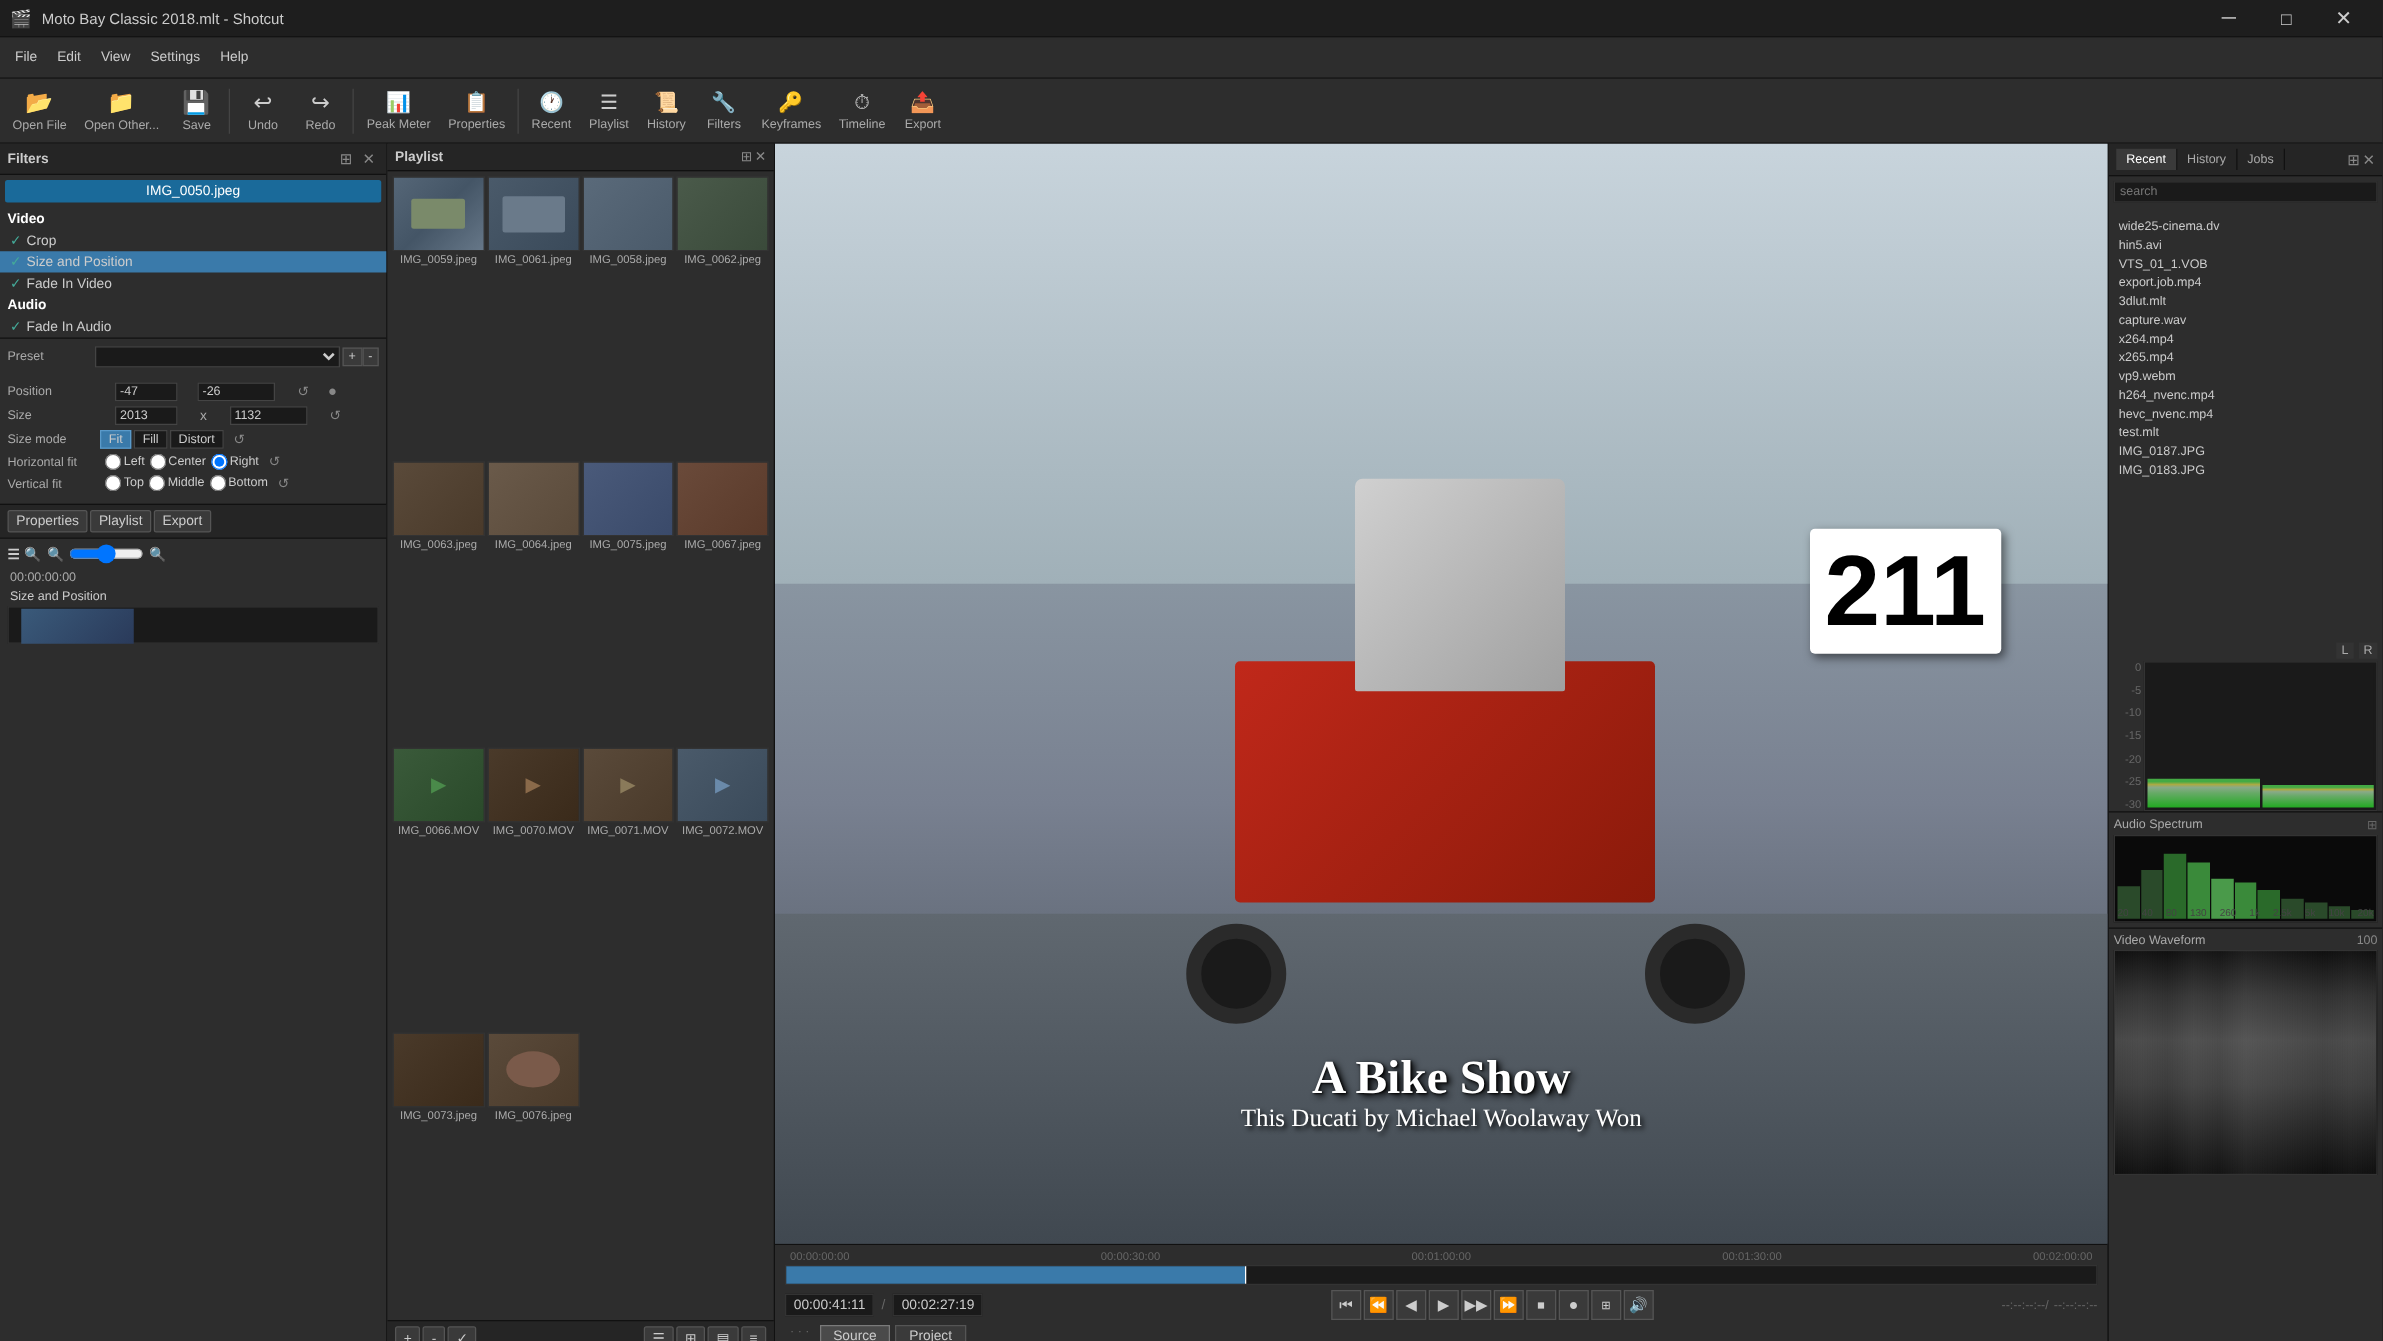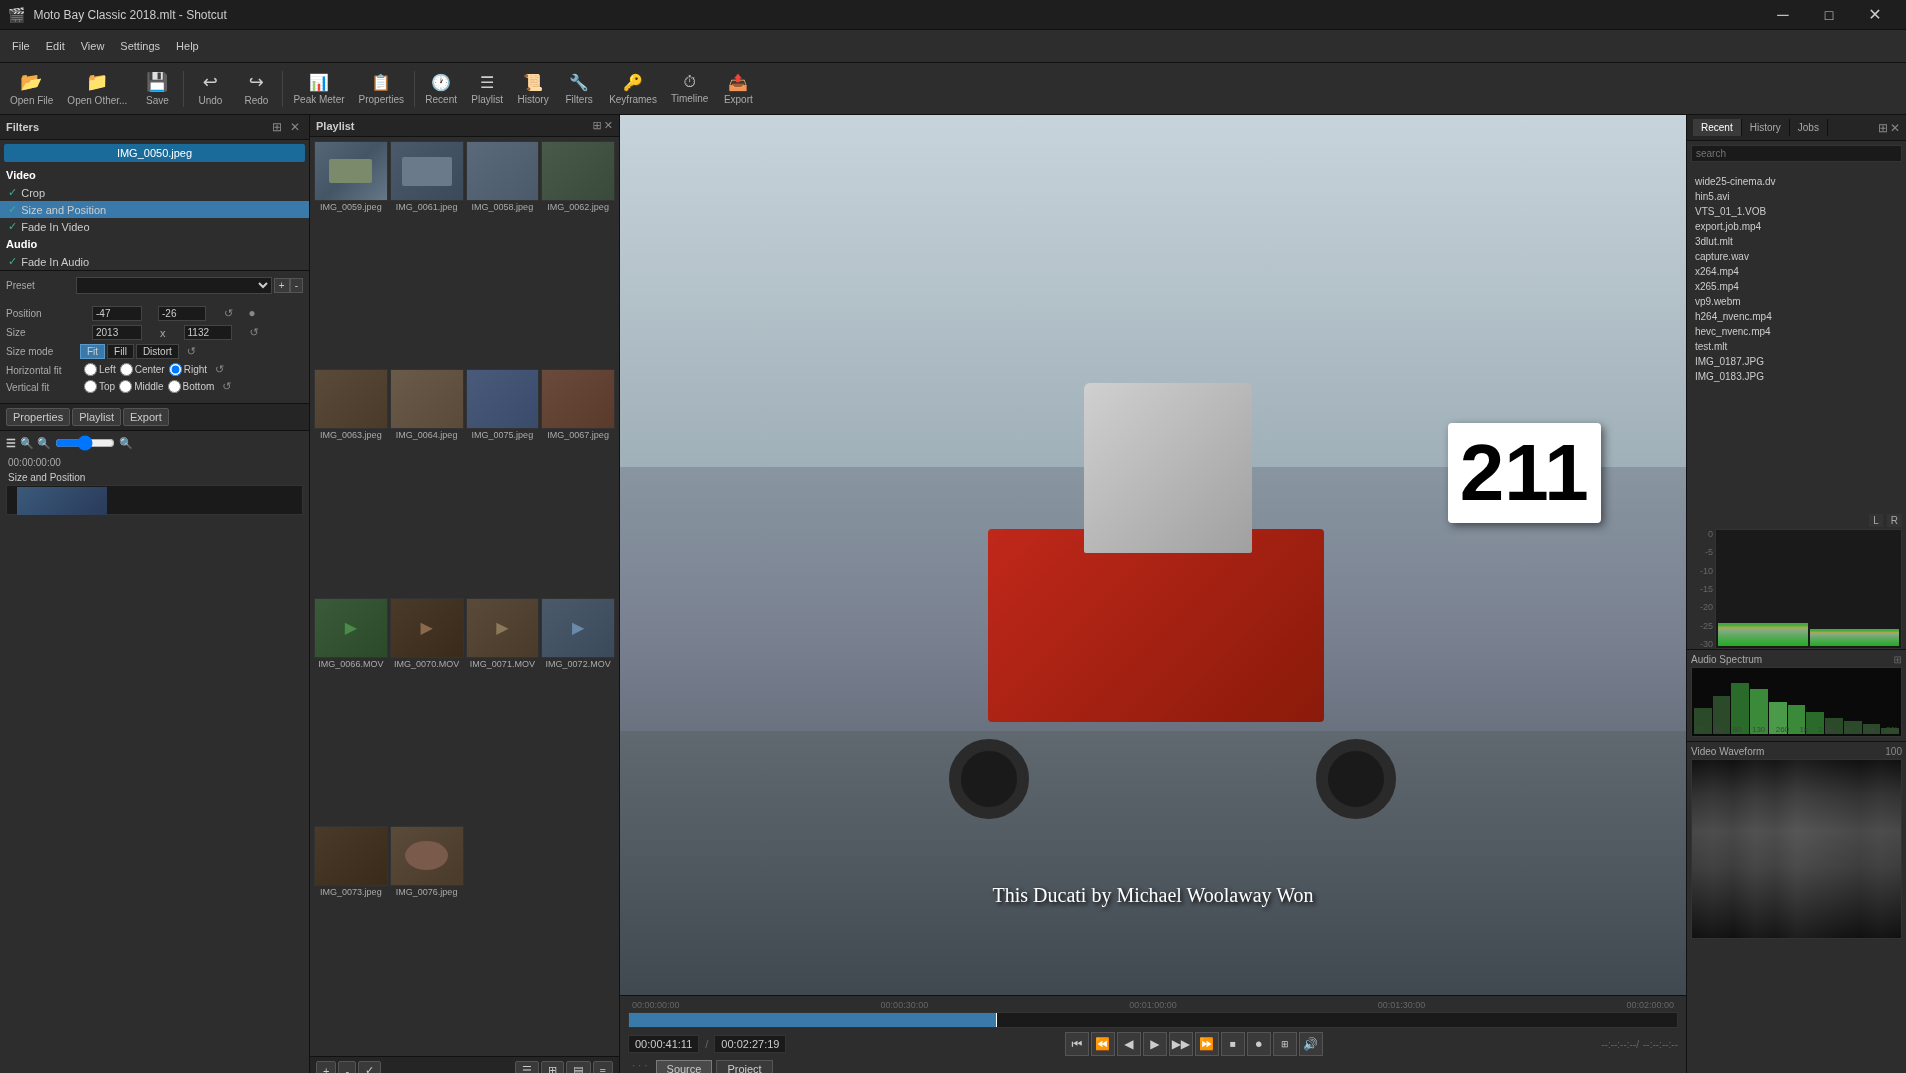--- a/index.html
+++ b/index.html
@@ -32,21 +32,21 @@
     .filter-file { background: #1a6a9a; color: #fff; text-align: center; padding: 3px; margin: 4px; border-radius: 2px; font-size: 11px; }
     
     .filter-section-title { color: #fff; padding: 3px 6px; font-weight: bold; font-size: 11px; }
     .filter-item { display: flex; align-items: center; padding: 2px 8px; cursor: pointer; }
     .filter-item .check { color: #4a9; margin-right: 4px; font-size: 11px; }
     .filter-item .name { color: #ccc; font-size: 11px; }
     .filter-item.selected { background: #3a7aaa; }
     .filter-control-row { display: flex; align-items: center; margin-bottom: 4px; gap: 16px; }
     .filter-control-row label { color: #aaa; font-size: 10px; width: 70px; }
     .filter-control-row .val { background: #1a1a1a; border: 1px solid #444; color: #ccc; font-size: 10px; padding: 1px 3px; width: 50px; }
-    .filter-control-row .val2 { background: #1a1a1a; border: 1px solid #444; color: #ccc; font-size: 10px; padding: 1px 3px; width: 48px; }
+    .filter-control-row .val2 { background: #1a1a1a; border: 1px solid #444; color: #ccc; font-size: 10px; padding: 1px 3px; width: 62px; }
     .preset-row { display: flex; align-items: center; margin-bottom: 12px; }
     .preset-row label { color: #aaa; font-size: 10px; width: 70px; }
     .preset-sel { background: #1a1a1a; border: 1px solid #444; color: #ccc; font-size: 10px; padding: 1px; flex: 1; }
 
     .size-mode-row { display: flex; align-items: center; gap: 4px; margin-bottom: 4px; }
     .size-mode-row label { color: #aaa; font-size: 10px; width: 70px; }
     .mode-btns { display: flex; gap: 2px; }
     .mode-btn { background: #1a1a1a; border: 1px solid #444; color: #ccc; font-size: 10px; padding: 1px 6px; cursor: pointer; }
     .mode-btn.active { background: #3a7aaa; border-color: #5a9aca; }
 
@@ -473,20 +473,21 @@
           <div style="position:absolute;bottom:0;right:5%;width:80px;height:80px;border-radius:50%;border:12px solid #2a2a2a;background:#1a1a1a;"></div>
 
           <div style="position:absolute;bottom:0;left:2%;width:80px;height:80px;border-radius:50%;border:12px solid #2a2a2a;background:#1a1a1a;"></div>
 
           <div style="position:absolute;top:10%;left:30%;width:35%;height:35%;background:linear-gradient(135deg,#d0d0d0,#a0a0a0);border-radius:6px 6px 2px 2px;"></div>
         </div>
 
         <div style="position:absolute;top:35%;right:8%;background:#fff;color:#000;font-size:80px;font-weight:900;font-family:'Arial Black',sans-serif;padding:4px 12px;border-radius:4px;text-shadow:none;box-shadow:3px 3px 8px rgba(0,0,0,0.5);">211</div>
 
         <div style="position:absolute;bottom:10%;left:50%;transform:translateX(-50%);text-align:center;width:80%;">
+          <div style="color:#fff;font-size:38px;font-weight:bold;text-shadow:3px 3px 6px #000,1px 1px 2px #000;font-family:Georgia,serif;">A Bike Show</div>
           <div style="color:#fff;font-size:20px;text-shadow:2px 2px 4px #000;font-family:Georgia,serif;">This Ducati by Michael Woolaway Won</div>
         </div>
       </div>
     </div>
 
     <div id="preview-controls">
 
       <div style="position:relative;margin-bottom:2px;">
         <div style="display:flex;justify-content:space-between;padding:0 4px;color:#666;font-size:9px;margin-bottom:2px;">
           <span>00:00:00:00</span>

